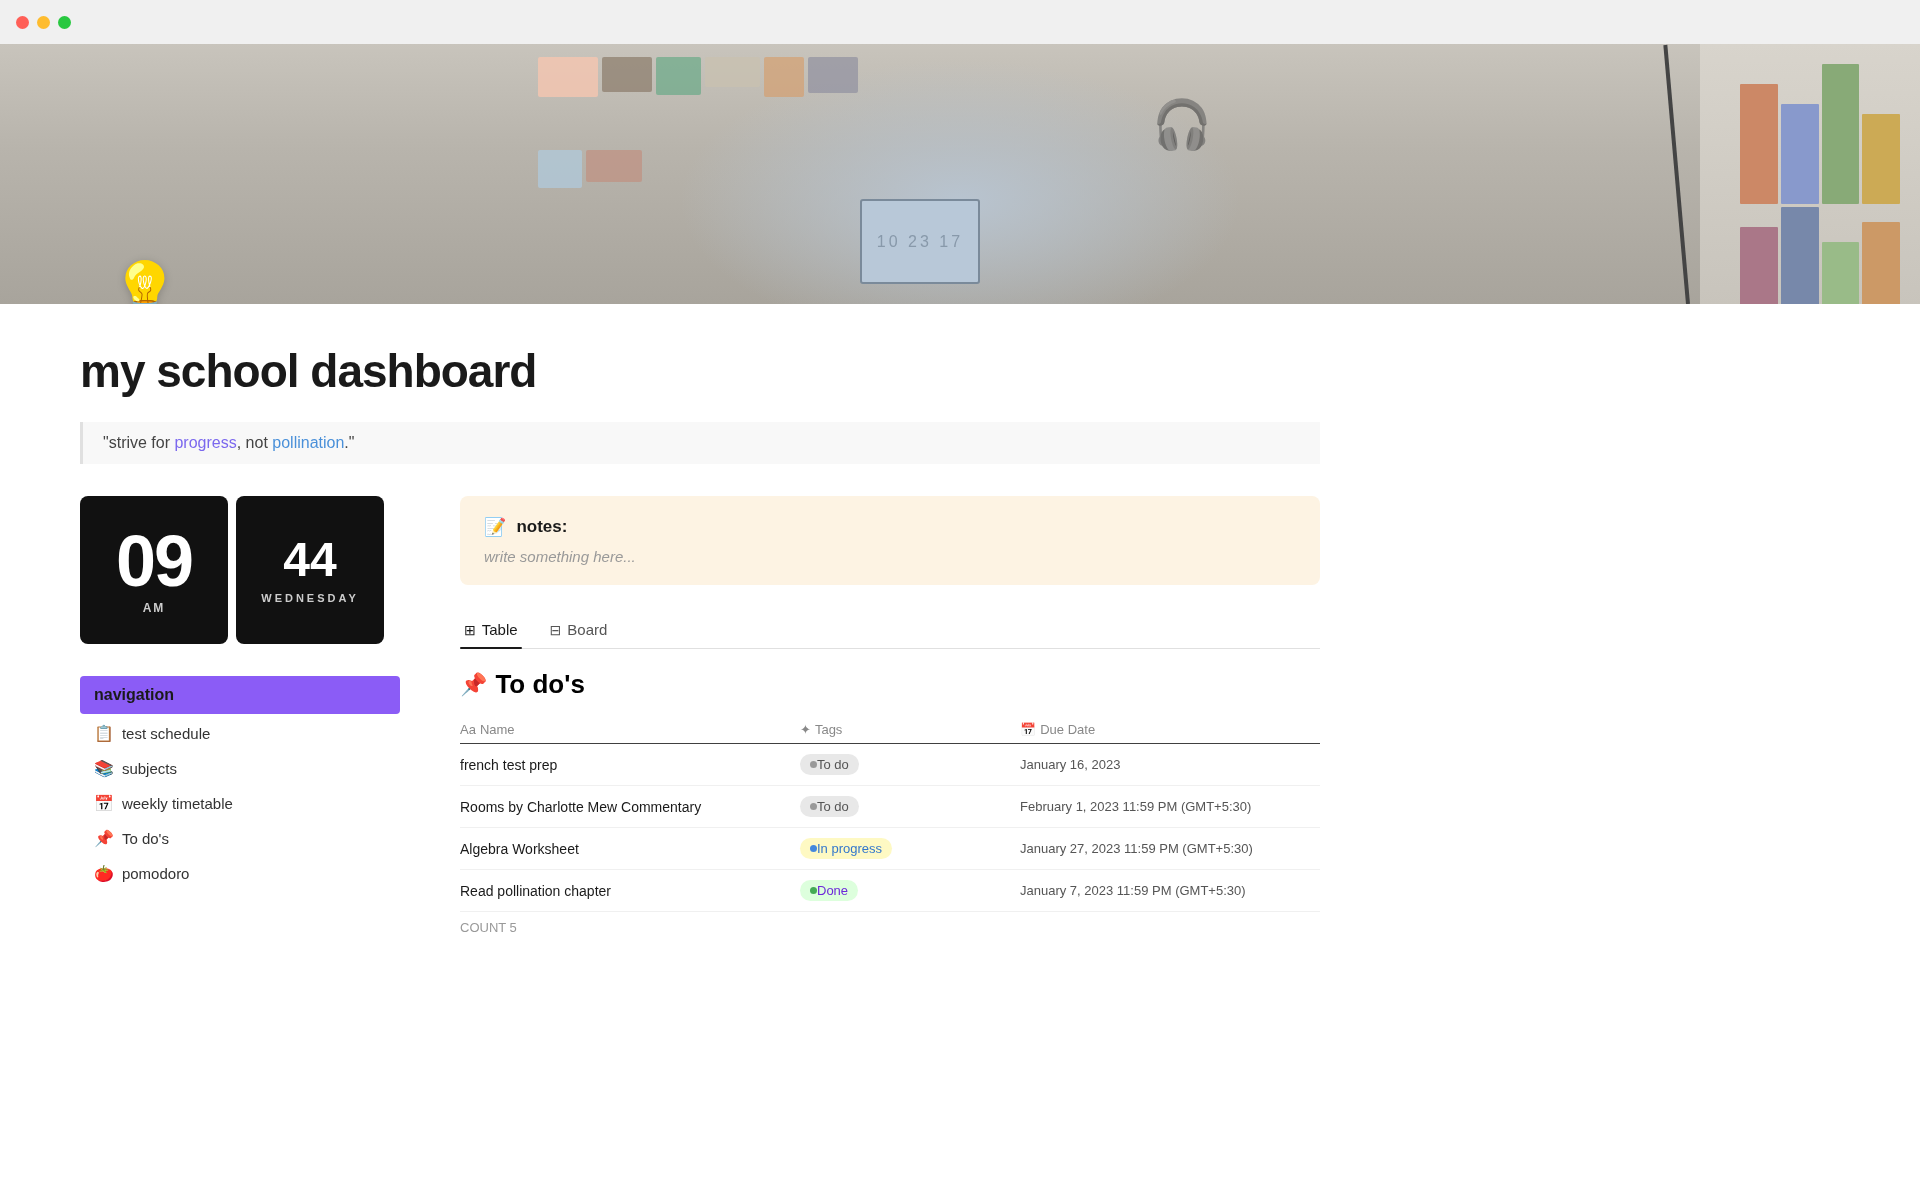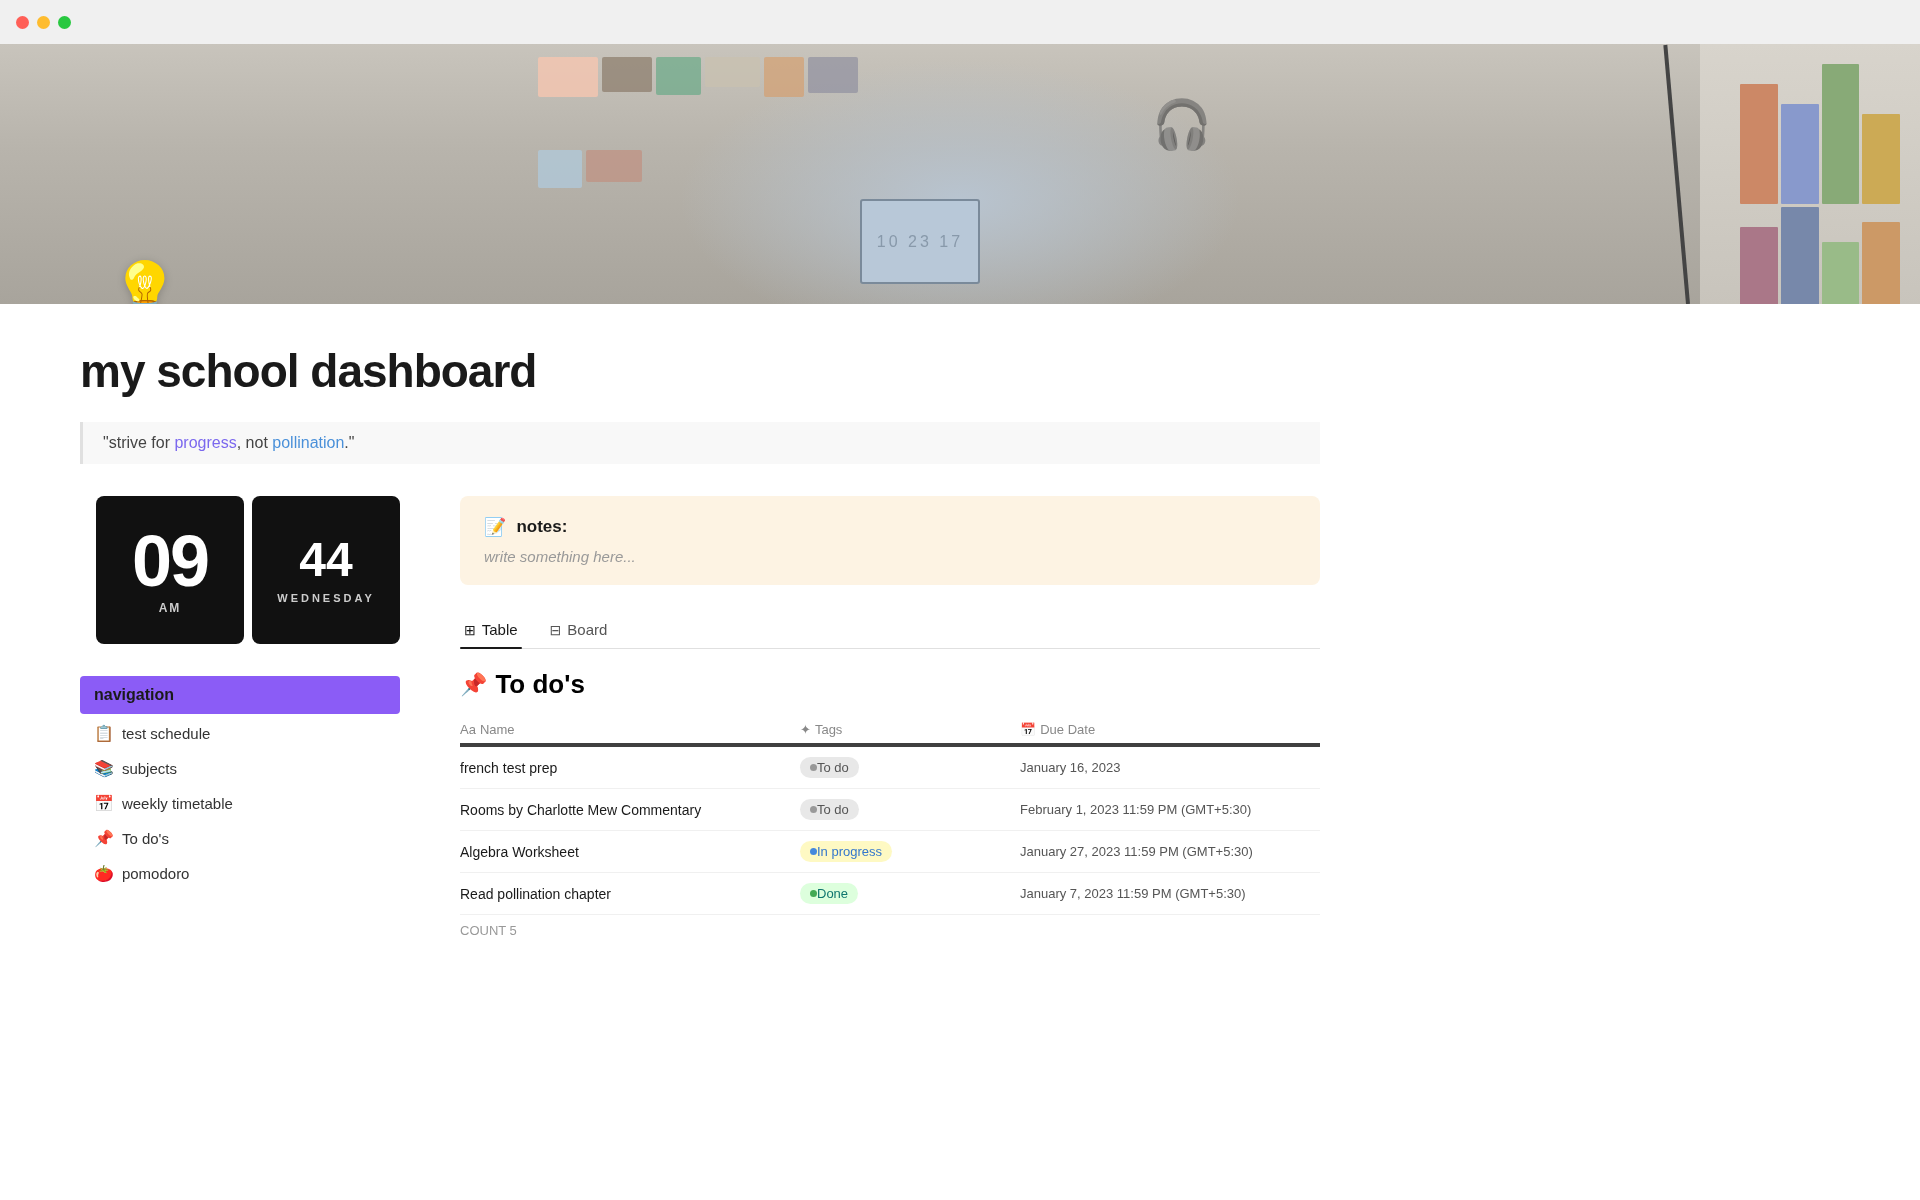--- a/index.html
+++ b/index.html
@@ -56,21 +56,21 @@
     .quote-purple { color: #7b68ee; }
     .quote-blue { color: #4a90d9; }
 
     
     .main-layout { display: flex; gap: 60px; align-items: flex-start; }
 
     
     .left-column { width: 320px; flex-shrink: 0; }
 
     
-    .clock-display { display: flex; gap: 8px; margin-bottom: 32px; justify-content: flex-end; }
+    .clock-display { display: flex; gap: 8px; margin-bottom: 32px; }
     .clock-block {
       background: #111; color: #fff; border-radius: 8px;
       display: flex; flex-direction: column; align-items: center; justify-content: center;
       padding: 8px 16px;
     }
     .clock-block.time-block { width: 148px; height: 148px; }
     .clock-number { font-size: 72px; font-weight: 800; line-height: 1; letter-spacing: -2px; }
     .clock-label { font-size: 12px; font-weight: 600; letter-spacing: 2px; text-transform: uppercase; margin-top: 4px; color: #ccc; }
     .clock-block.day-block { width: 148px; height: 148px; }
     .day-number { font-size: 48px; font-weight: 800; line-height: 1; }
@@ -110,32 +110,32 @@
     .tab.active { color: #1a1a1a; font-weight: 500; }
     .tab.active::after {
       content: ''; position: absolute; bottom: -1px; left: 0; right: 0;
       height: 2px; background: #1a1a1a; border-radius: 1px;
     }
     .tab-icon { font-size: 14px; }
 
     
     .todo-title { font-size: 26px; font-weight: 700; margin-bottom: 16px; display: flex; align-items: center; gap: 8px; }
     .pin-icon { font-size: 22px; }
-    .table-header { display: grid; grid-template-columns: 1fr 220px 300px; padding: 6px 0; border-bottom: 4px solid #404040; }
+    .table-header { display: grid; grid-template-columns: 1fr 220px 300px; padding: 6px 0; border-bottom: 1px solid #404040; }
     .th { font-size: 13px; color: #888; font-weight: 500; display: flex; align-items: center; gap: 4px; }
     .table-row-item { display: grid; grid-template-columns: 1fr 220px 300px; padding: 10px 0; border-bottom: 1px solid #f0f0f0; align-items: center; }
     .cell-name { font-size: 14px; color: #1a1a1a; padding-right: 12px; }
     .cell-tag { }
     .tag-badge {
       display: inline-flex; align-items: center; 
       padding: 3px 10px; border-radius: 12px; font-size: 13px;
     }
     .tag-todo { background: #e8e8e8; color: #555; }
     .tag-inprogress { background: #fef9c3; color: #3377cc; }
-    .tag-done { background: #ddffdd; color: #0f766e; }
+    .tag-done { background: #ddffdd; color: #6d28d9; }
     .tag-dot { width: 7px; height: 7px; border-radius: 50%; flex-shrink: 0; }
     .dot-gray { background: #999; }
     .dot-blue { background: #4488dd; }
     .dot-green { background: #44aa55; }
     .cell-date { font-size: 13px; color: #555; }
     .count-row { padding: 8px 0; font-size: 13px; color: #999; text-align: left; }
   </style>
 </head>
 <body>
 

